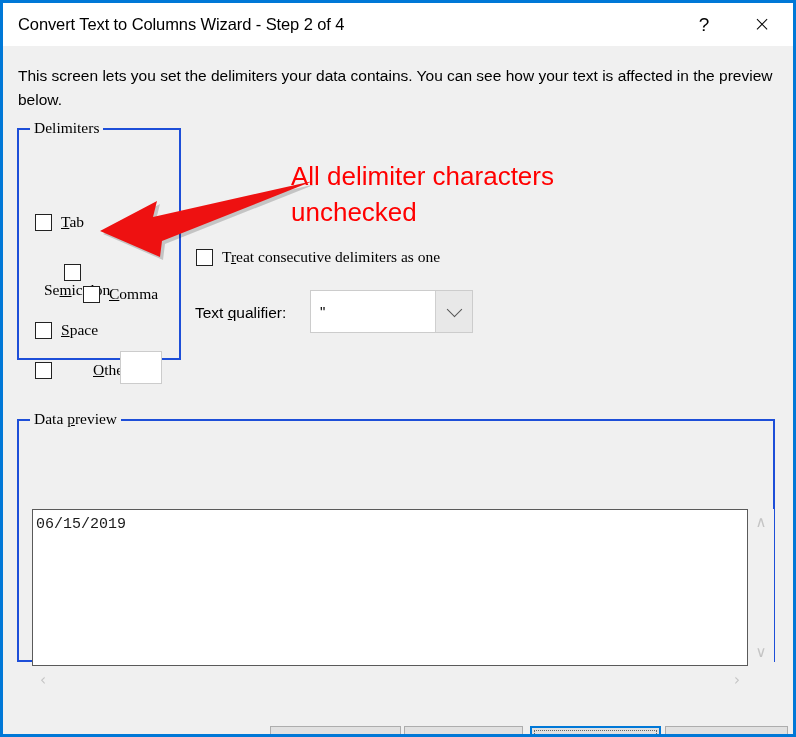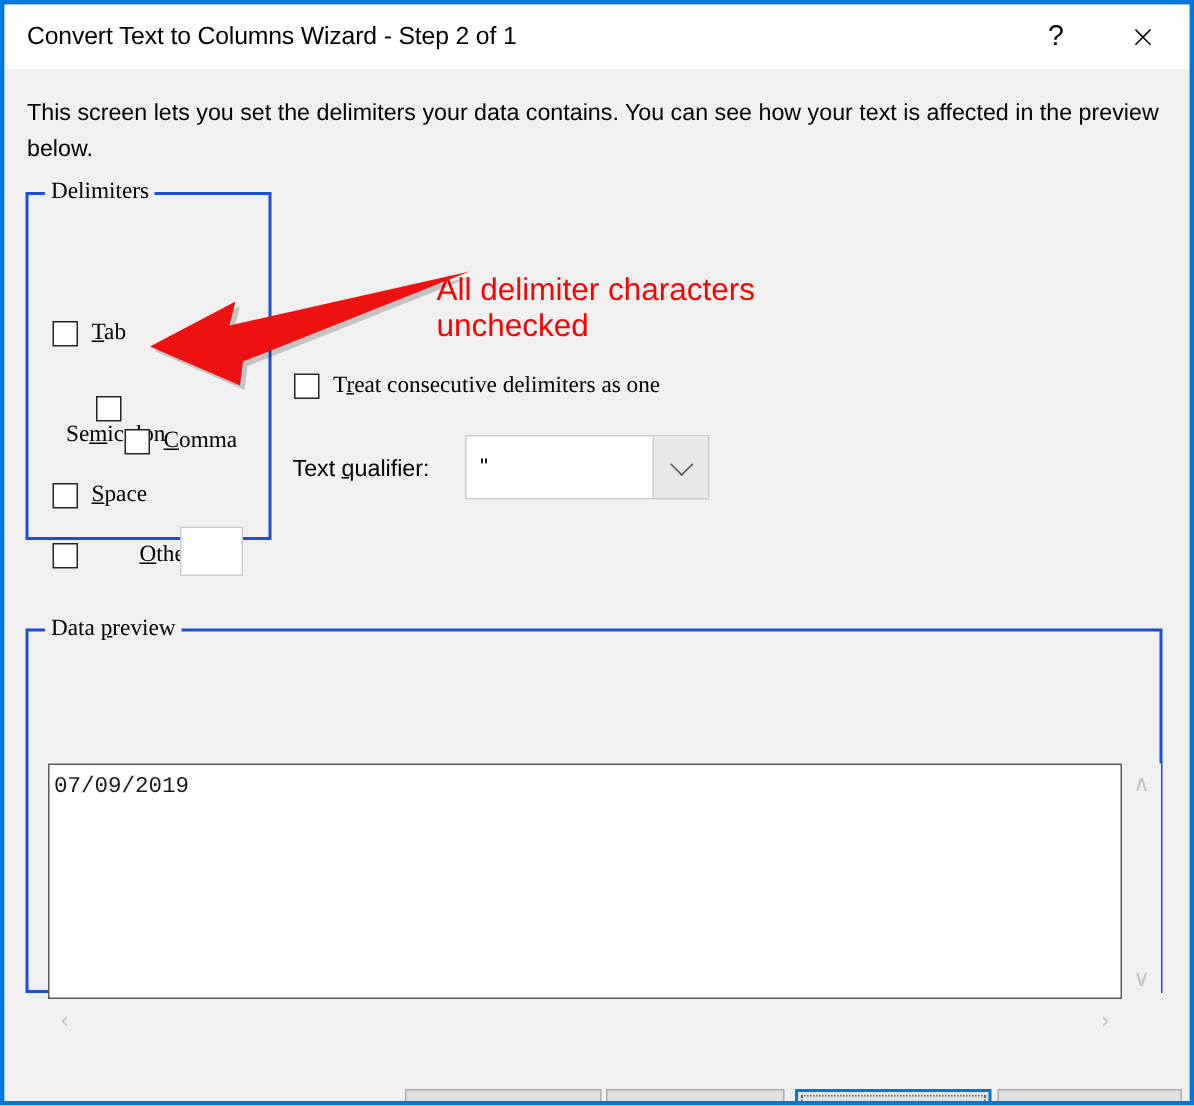--- a/index.html
+++ b/index.html
@@ -246,27 +246,26 @@
     line-height: 1;
     font-family: "DejaVu Sans", sans-serif;
     cursor: default;
     user-select: none;
   }
   
   .annot-text {
     position: absolute;
     left: 288px;
     top: 112px;
-    font-size: 21px;
-    line-height: 24px;
+    font-size: 26px;
+    line-height: 36px;
     color: #ff0000;
     font-family: "Liberation Sans", sans-serif;
     white-space: pre-line;
     pointer-events: none;
-    margin-top: 24px;
   }
   .annot-arrow {
     position: absolute;
     left: 95px;
     top: 130px;
     width: 215px;
     height: 90px;
     pointer-events: none;
   }
   
@@ -298,21 +297,21 @@
     pointer-events: none;
   }
   #btn-finish { left: 662px; top: 680px; width: 123px; }
 </style>
 </head>
 <body>
 
 <div class="window">
 
   <div class="titlebar">
-    <div class="title-text">Convert Text to Columns Wizard - Step 2 of 1</div>
+    <div class="title-text">Convert Text to Columns Wizard - Step 2 of 4</div>
     <div class="title-btn help">
       <span>?</span>
     </div>
     <div class="title-btn close">
       <span class="close-glyph">×</span>
     </div>
   </div>
 
   <div class="content">
 
@@ -355,21 +354,21 @@
       <span class="combo-arrow">
         <span class="chev"></span>
       </span>
     </div>
 
     <div class="groupbox" id="datapreview-group">
       <span class="group-legend">Data <u>p</u>review</span>
     </div>
 
     <div class="preview-box">
-      <div class="preview-line">07/09/2019</div>
+      <div class="preview-line">06/15/2019</div>
     </div>
 
     <div class="vscroll">
       <span class="sb-arrow">∧</span>
       <span class="sb-arrow">∨</span>
     </div>
 
     <div class="hscroll">
       <span class="sb-arrow">‹</span>
       <span class="sb-arrow">›</span>

